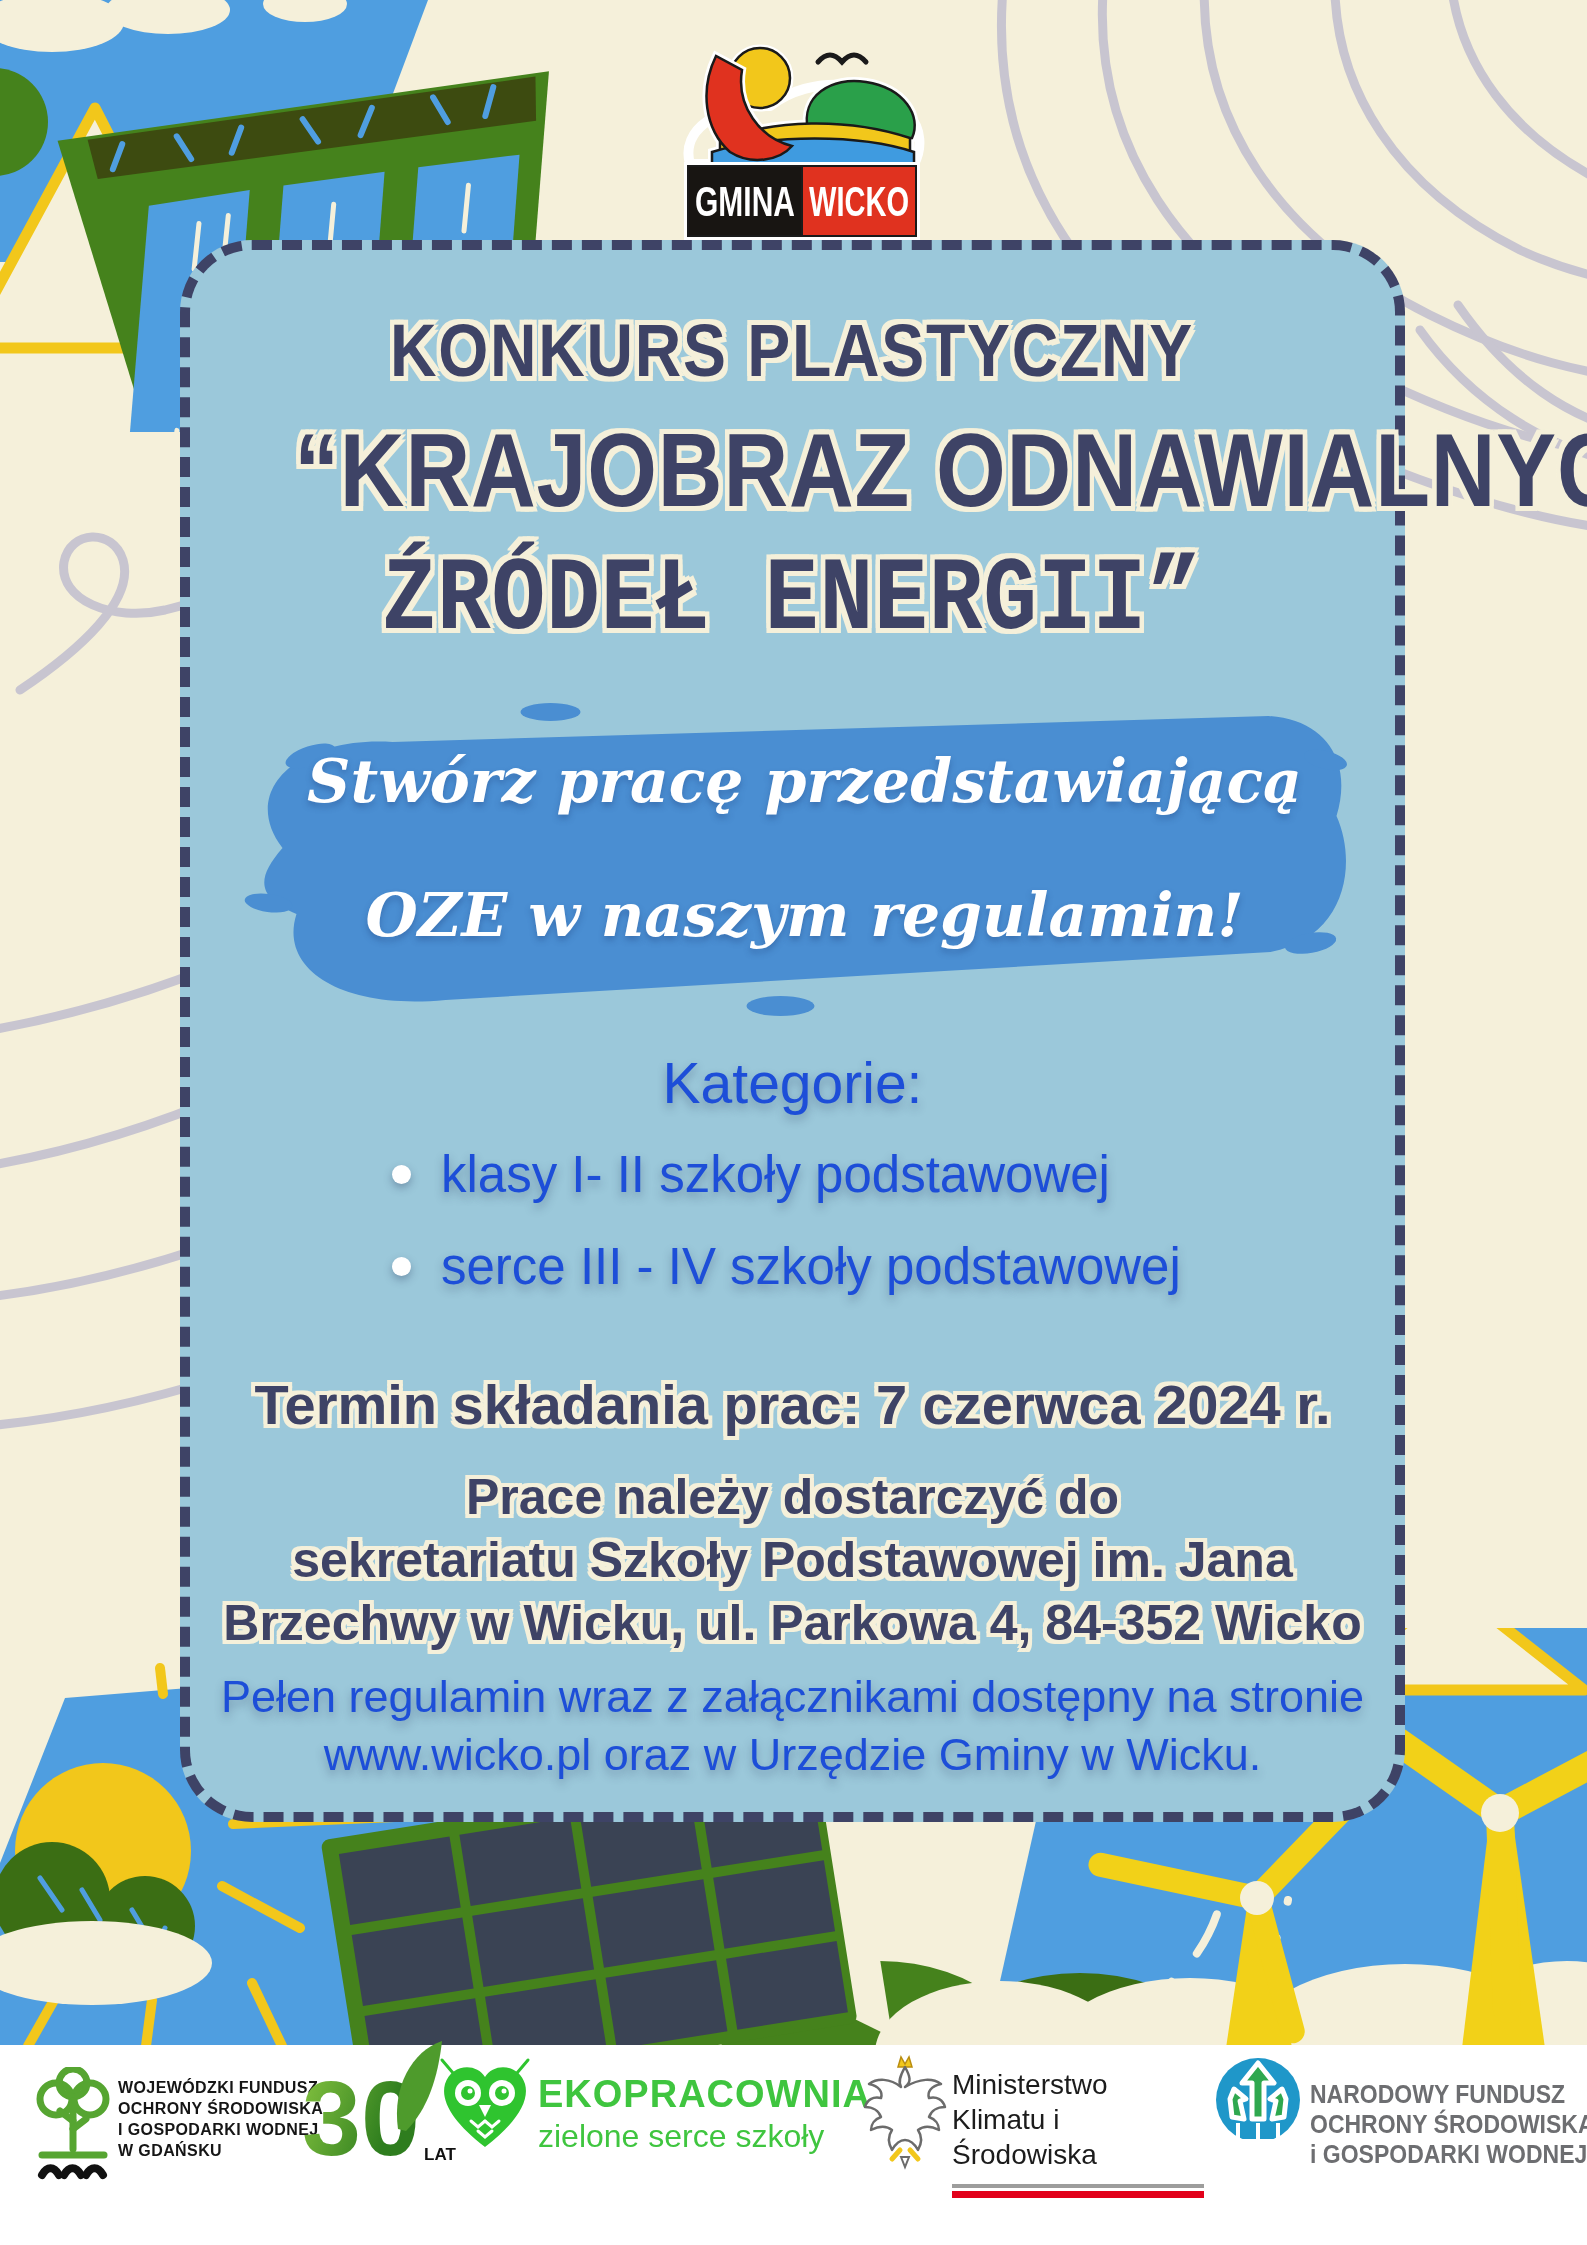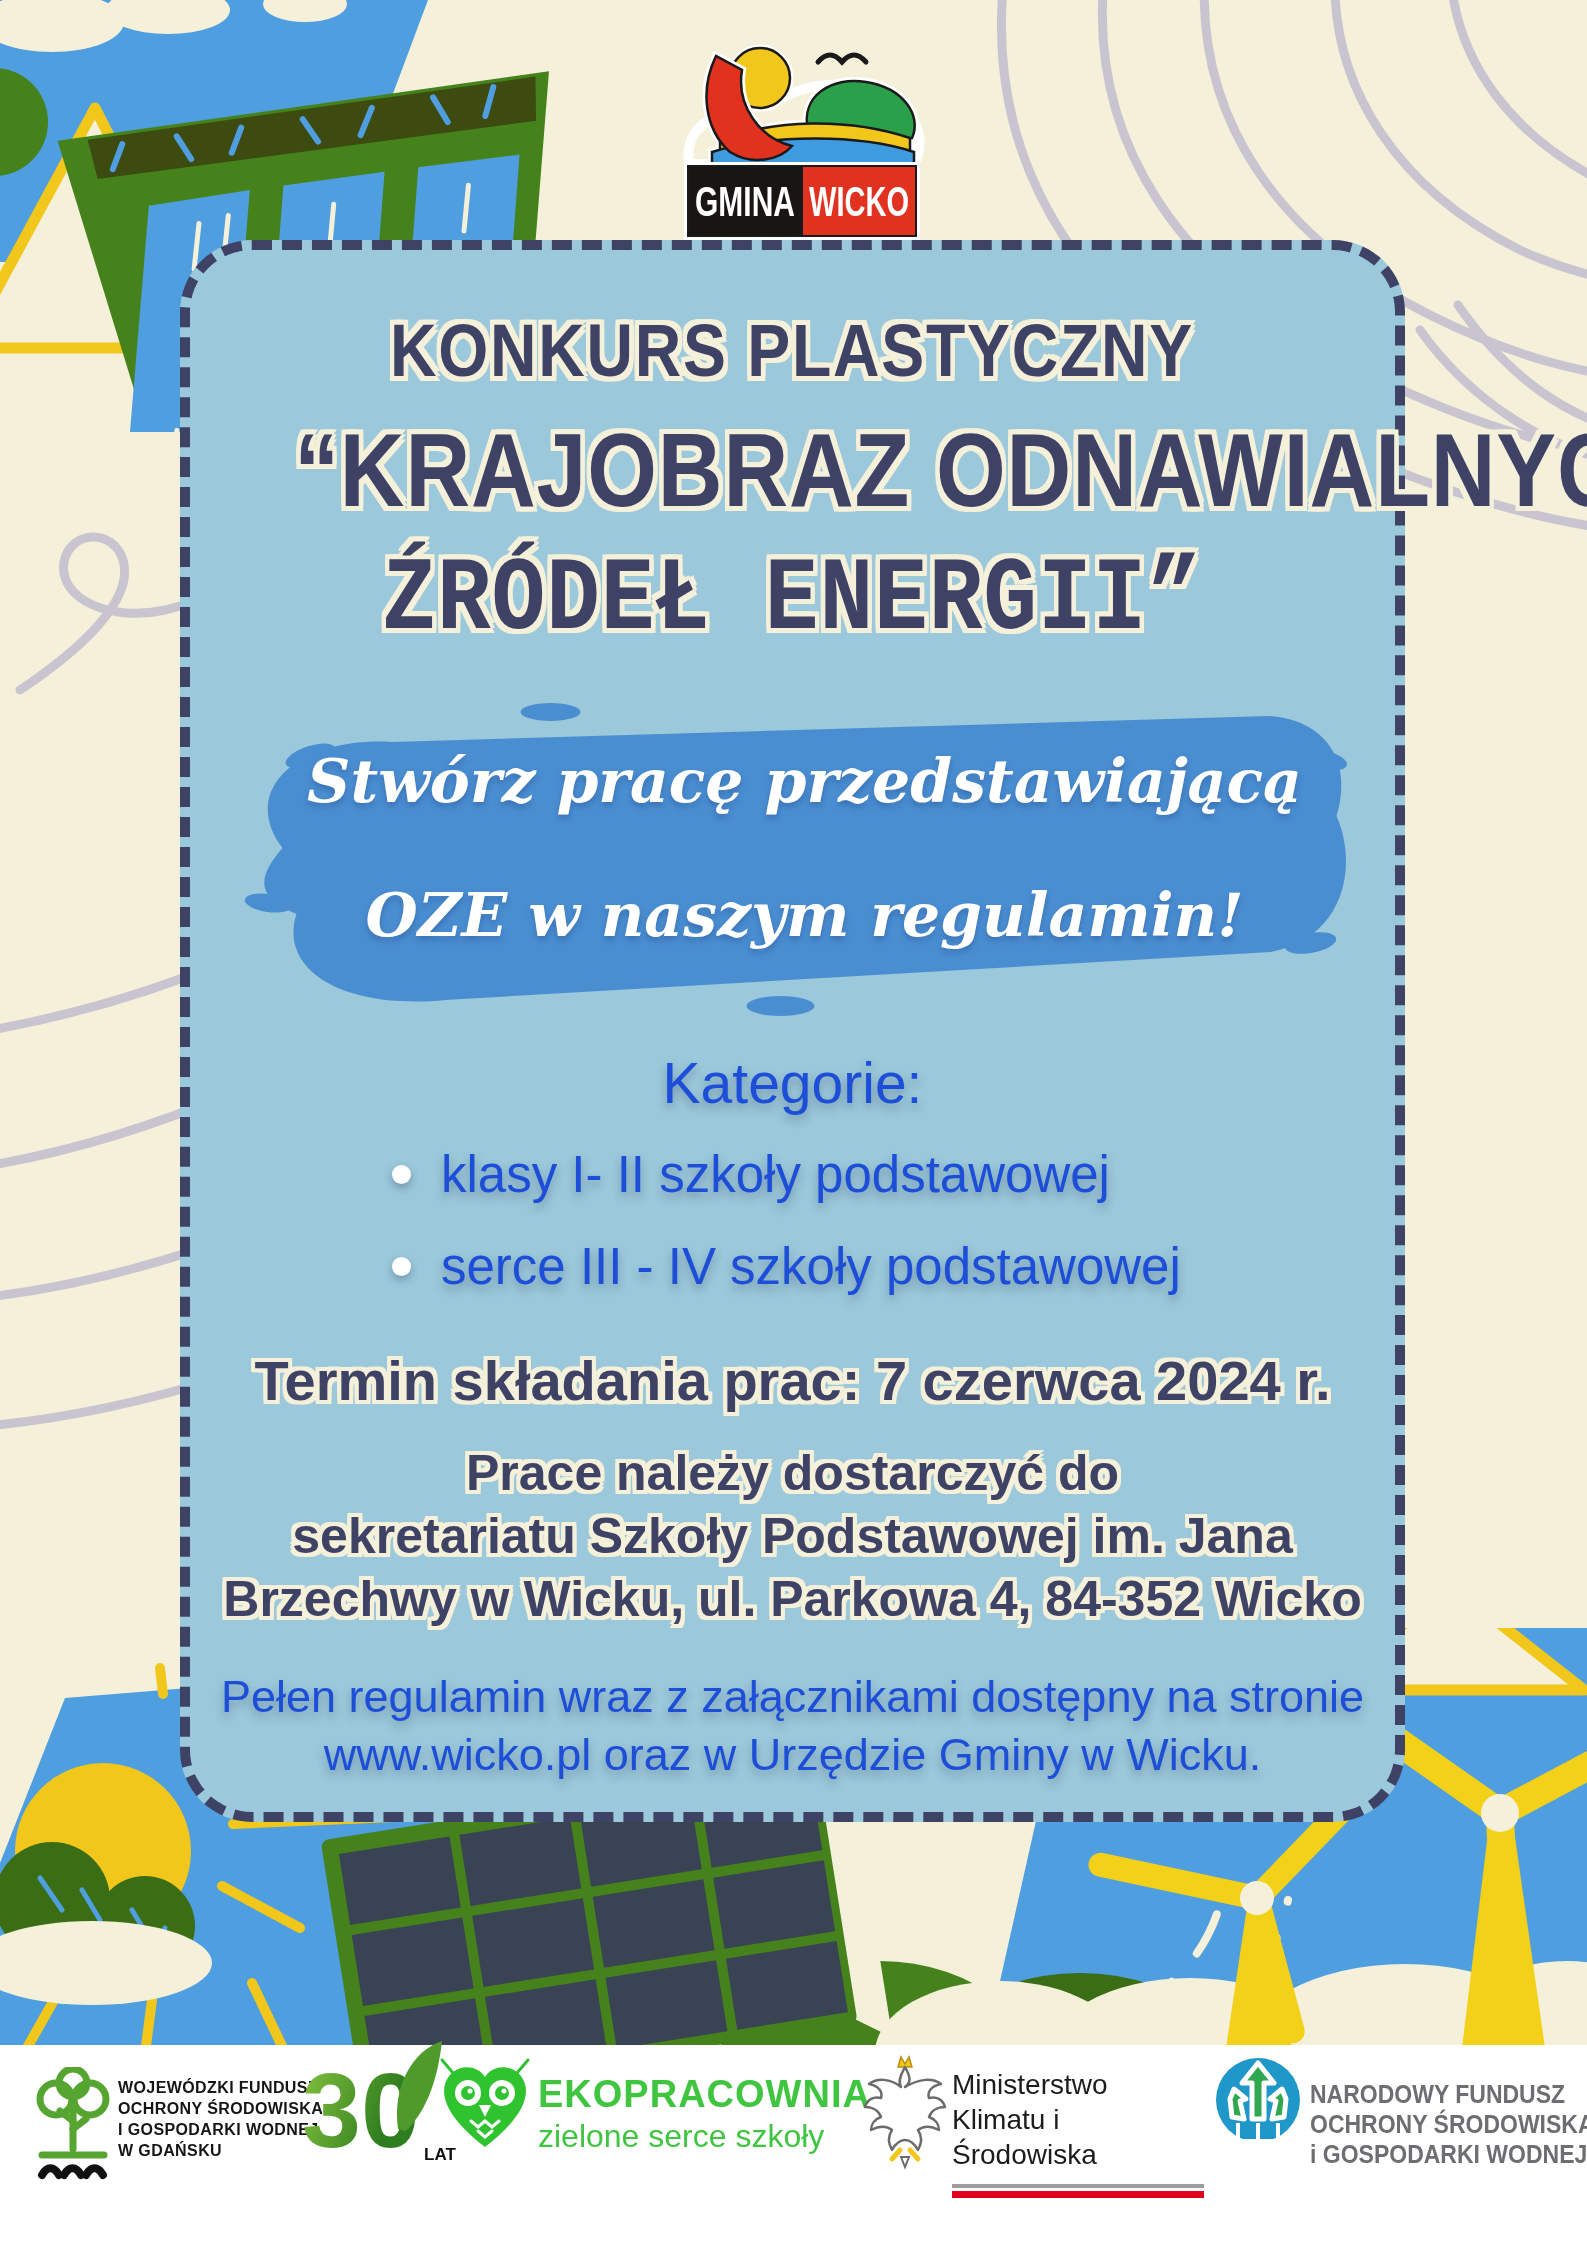--- a/index.html
+++ b/index.html
@@ -37,21 +37,21 @@
         background:var(--card-blue);border:10px dashed var(--navy);border-radius:72px;z-index:2;}
   .card .block{position:absolute;left:0;width:100%;text-align:center;}
   .cond{display:inline-block;transform:scaleX(.87);transform-origin:center;white-space:nowrap;}
   .oc{color:var(--navy);font-weight:800;
       text-shadow:-5px -5px 0 var(--cream),0 -5px 0 var(--cream),5px -5px 0 var(--cream),
                   -5px 0 0 var(--cream),5px 0 0 var(--cream),
                   -5px 5px 0 var(--cream),0 5px 0 var(--cream),5px 5px 0 var(--cream);}
   .oc-sm{color:var(--navy);font-weight:800;
       text-shadow:-4px -4px 0 var(--cream),0 -4px 0 var(--cream),4px -4px 0 var(--cream),
                   -4px 0 0 var(--cream),4px 0 0 var(--cream),
-                  -4px 4px 0 var(--cream),0 4px 0 var(--cream),4px 4px 0 var(--cream);}
+                  -4px 4px 0 var(--cream),0 4px 0 var(--cream),4px 4px 0 var(--cream);margin-top:24px;}
   .ws{color:#1d4ed8;font-weight:400;text-shadow:0 5px 10px rgba(36,52,90,.35);}
 
   .kicker{top:58px;font-size:74px;letter-spacing:2px;}
   .title1{top:162px;font-size:103px;letter-spacing:1px;}
   .title2{top:292px;font-size:103px;letter-spacing:1px;font-family:Liberation Mono, monospace;}
 
   .brush-wrap{position:absolute;left:50%;top:448px;transform:translateX(-50%);width:1145px;height:325px;}
   .brush-wrap svg{position:absolute;left:0;top:0;}
   .brush-line{position:absolute;left:12px;width:100%;text-align:center;color:#fff;
               font-family:"DejaVu Serif","Liberation Serif",serif;font-style:italic;font-weight:600;
@@ -69,21 +69,21 @@
   .deadline{top:1098px;font-size:56px;}
   .delivery{top:1192px;font-size:50px;line-height:63px;}
   .card-note{top:1418px;font-size:45px;line-height:58px;}
 
   
   .footer{left:0;top:2045px;width:1587px;height:200px;background:#fff;z-index:4;}
   .flogo{position:absolute;}
   .wfos-text{left:118px;top:32px;font-size:16px;line-height:21px;font-weight:700;
              color:#151515;letter-spacing:.4px;}
   .anniv{left:302px;top:8px;width:150px;height:130px;}
-  .anniv-num{position:absolute;left:0;top:4px;font-size:106px;font-weight:800;line-height:106px;
+  .anniv-num{position:absolute;left:0;top:12px;font-size:106px;font-weight:800;line-height:106px;
              color:#4ea32c;background:linear-gradient(110deg,#86c440,#2e7d1e 70%);
              -webkit-background-clip:text;background-clip:text;-webkit-text-fill-color:transparent;}
   .anniv-lat{position:absolute;left:122px;top:92px;font-size:17px;font-weight:700;color:#111;}
   .owl{left:437px;top:12px;}
   .eko-text{left:538px;top:28px;}
   .eko-name{font-size:38px;font-weight:800;color:var(--eko-green);letter-spacing:1px;}
   .eko-tag{font-size:32px;color:var(--eko-green);margin-top:2px;}
   .eagle{left:860px;top:8px;}
   .ministry{left:952px;top:22px;width:252px;}
   .ministry-line{font-size:28px;line-height:35px;color:#1c1c1c;}

